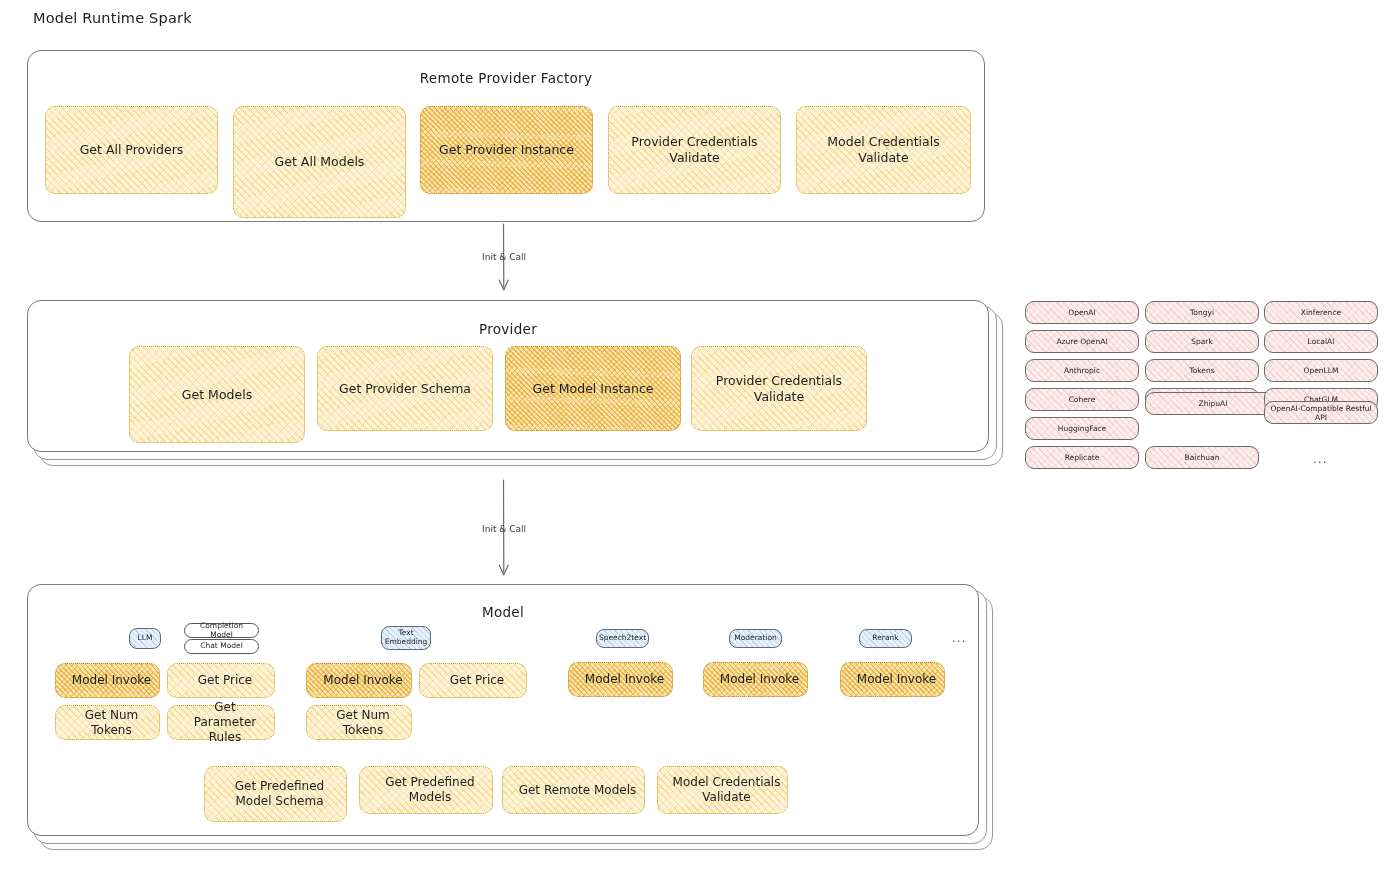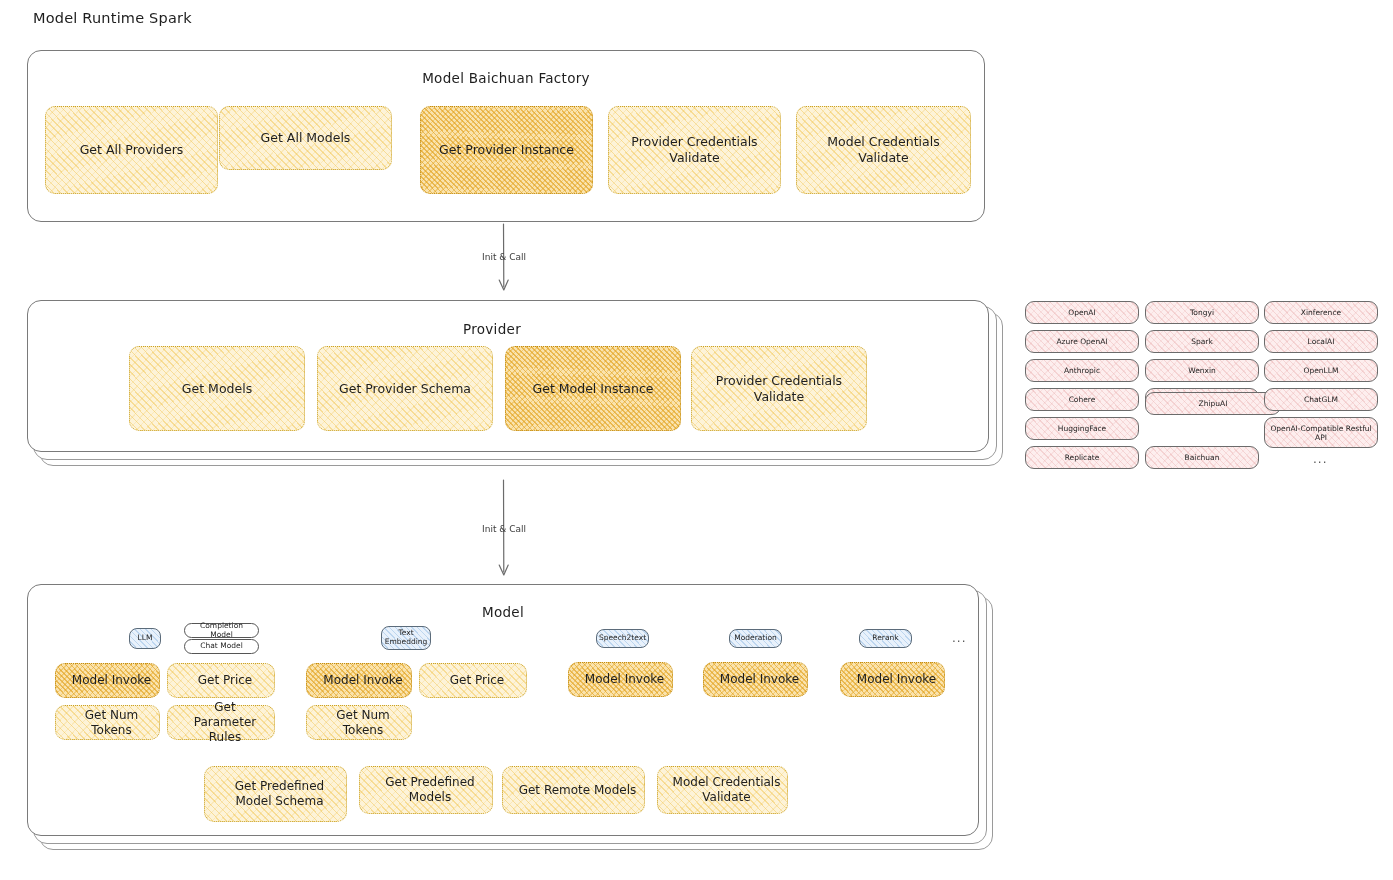--- a/index.html
+++ b/index.html
@@ -96,63 +96,63 @@
     position:absolute; font-size:12px; color:#555; letter-spacing:1px;
   }
   svg.arrow{ position:absolute; overflow:visible; }
 </style>
 </head>
 <body>
 
 <div id="doc-title">Model Runtime Spark</div>
 
 <div class="hd panel" style="left:27px;top:50px;width:958px;height:172px;"></div>
-<div class="panel-title" style="left:27px;top:70px;width:958px;">Model Baichuan Factory</div>
+<div class="panel-title" style="left:27px;top:70px;width:958px;">Remote Provider Factory</div>
 
 <div class="cell" style="left:45px;top:106px;width:173px;height:88px;">Get All Providers</div>
-<div class="cell" style="left:219px;top:106px;width:173px;height:64px;">Get All Models</div>
+<div class="cell" style="left:233px;top:106px;width:173px;height:112px;">Get All Models</div>
 <div class="cell hi" style="left:420px;top:106px;width:173px;height:88px;">Get Provider Instance</div>
 <div class="cell" style="left:608px;top:106px;width:173px;height:88px;">Provider Credentials Validate</div>
 <div class="cell" style="left:796px;top:106px;width:175px;height:88px;">Model Credentials Validate</div>
 
 <svg class="arrow" style="left:492px;top:224px;" width="26" height="72" viewBox="0 0 26 72">
   <path d="M11.5 0 L11.8 63" stroke="#6b6b6b" stroke-width="1.2" fill="none" stroke-linecap="round"></path>
   <path d="M7.2 56 L11.8 66 L16.2 56" stroke="#6b6b6b" stroke-width="1.2" fill="none" stroke-linecap="round" stroke-linejoin="round"></path>
 </svg>
 <div class="arrow-label" style="left:454px;top:252px;width:100px;">Init &amp; Call</div>
 
 <div class="ghost" style="left:39px;top:312px;width:962px;height:152px;"></div>
 <div class="ghost" style="left:33px;top:306px;width:962px;height:152px;"></div>
 <div class="hd panel" style="left:27px;top:300px;width:962px;height:152px;"></div>
-<div class="panel-title" style="left:11px;top:321px;width:962px;">Provider</div>
+<div class="panel-title" style="left:27px;top:321px;width:962px;">Provider</div>
 
-<div class="cell" style="left:129px;top:346px;width:176px;height:85px;">Get Models</div>
+<div class="cell" style="left:129px;top:346px;width:176px;height:97px;">Get Models</div>
 <div class="cell" style="left:317px;top:346px;width:176px;height:85px;">Get Provider Schema</div>
 <div class="cell hi" style="left:505px;top:346px;width:176px;height:85px;">Get Model Instance</div>
 <div class="cell" style="left:691px;top:346px;width:176px;height:85px;">Provider Credentials Validate</div>
 
 <div class="chip" style="left:1025px;top:301px;width:114px;height:23px;">OpenAI</div>
 <div class="chip" style="left:1025px;top:330px;width:114px;height:23px;">Azure OpenAI</div>
 <div class="chip" style="left:1025px;top:359px;width:114px;height:23px;">Anthropic</div>
 <div class="chip" style="left:1025px;top:388px;width:114px;height:23px;">Cohere</div>
 <div class="chip" style="left:1025px;top:417px;width:114px;height:23px;">HuggingFace</div>
 <div class="chip" style="left:1025px;top:446px;width:114px;height:23px;">Replicate</div>
 
 <div class="chip" style="left:1145px;top:301px;width:114px;height:23px;">Tongyi</div>
 <div class="chip" style="left:1145px;top:330px;width:114px;height:23px;">Spark</div>
-<div class="chip" style="left:1145px;top:359px;width:114px;height:23px;">Wenxin</div>
+<div class="chip" style="left:1145px;top:359px;width:114px;height:23px;">Tokens</div>
 <div class="chip" style="left:1145px;top:388px;width:114px;height:23px;">Minimax</div>
 <div class="chip" style="left:1145px;top:392px;width:136px;height:23px;">ZhipuAI</div>
 <div class="chip" style="left:1145px;top:446px;width:114px;height:23px;">Baichuan</div>
 
 <div class="chip" style="left:1264px;top:301px;width:114px;height:23px;">Xinference</div>
 <div class="chip" style="left:1264px;top:330px;width:114px;height:23px;">LocalAI</div>
 <div class="chip" style="left:1264px;top:359px;width:114px;height:23px;">OpenLLM</div>
 <div class="chip" style="left:1264px;top:388px;width:114px;height:23px;">ChatGLM</div>
-<div class="chip" style="left:1264px;top:417px;width:114px;height:31px;">OpenAI-Compatible Restful API</div>
+<div class="chip" style="left:1264px;top:401px;width:114px;height:23px;">OpenAI-Compatible Restful API</div>
 <div class="ellipsis" style="left:1313px;top:452px;">...</div>
 
 <svg class="arrow" style="left:492px;top:480px;" width="26" height="100" viewBox="0 0 26 100">
   <path d="M11.5 0 L11.8 92" stroke="#6b6b6b" stroke-width="1.2" fill="none" stroke-linecap="round"></path>
   <path d="M7.2 85 L11.8 95 L16.2 85" stroke="#6b6b6b" stroke-width="1.2" fill="none" stroke-linecap="round" stroke-linejoin="round"></path>
 </svg>
 <div class="arrow-label" style="left:454px;top:524px;width:100px;">Init &amp; Call</div>
 
 <div class="ghost" style="left:39px;top:596px;width:952px;height:252px;"></div>
 <div class="ghost" style="left:33px;top:590px;width:952px;height:252px;"></div>

